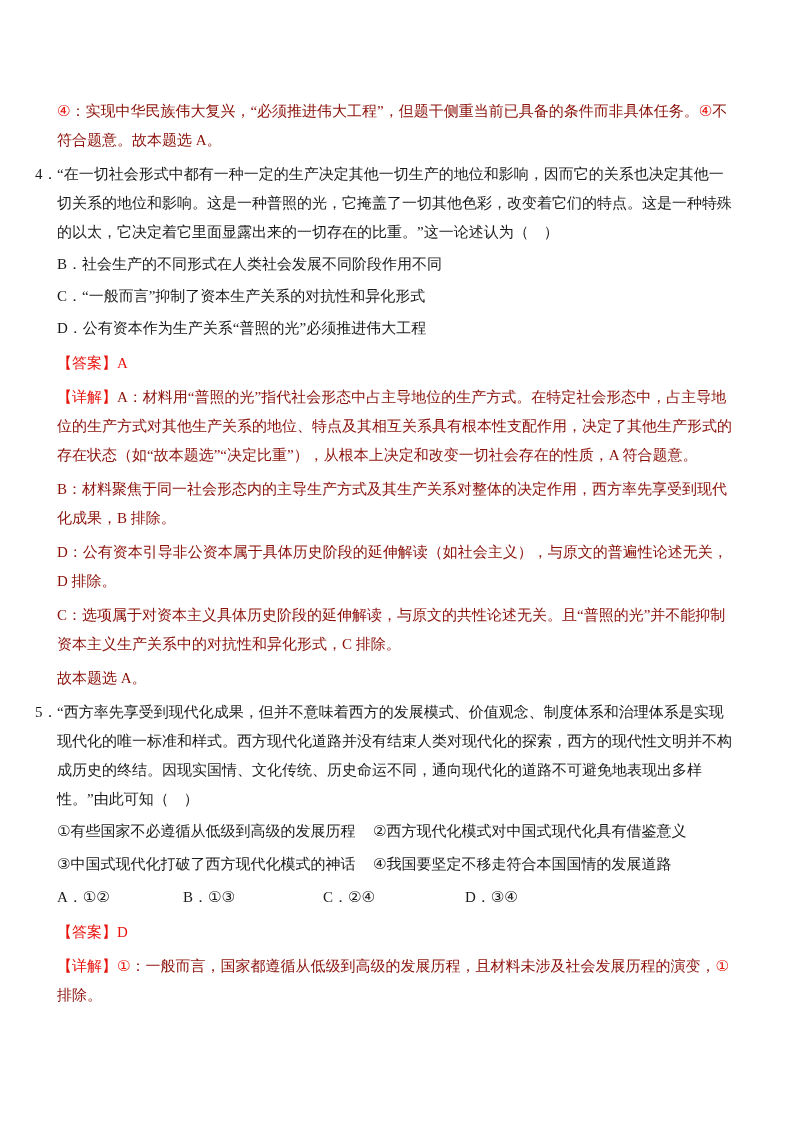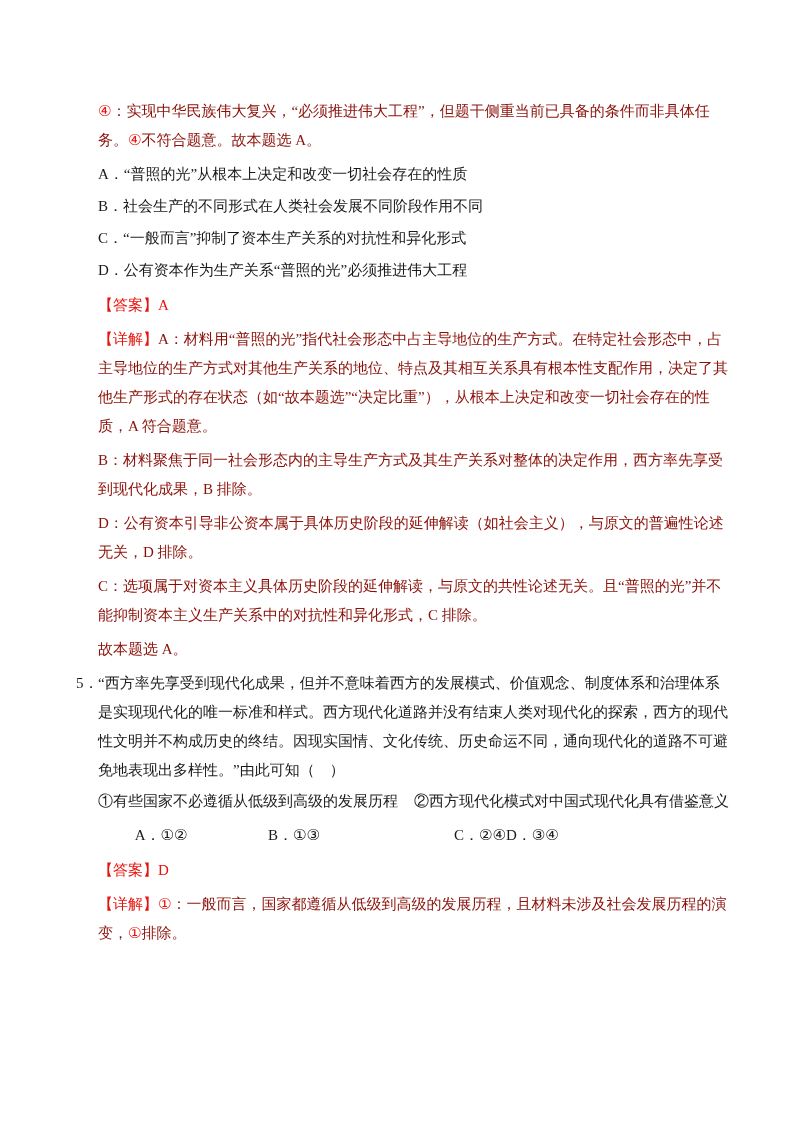--- a/index.html
+++ b/index.html
@@ -7,57 +7,58 @@
     --hl-red:#e8130c;
     --maroon:#8a1008;
     --page-bg:#ffffff;
   }
   html,body{margin:0;padding:0;background:#d9d9d9;}
   #doc{
     position:relative;
     width:794px;height:1123px;
     box-sizing:border-box;
     margin:0 auto;
-    padding:94px 62px 0 76px;
+    padding:94px 62px 0 35px;
     background:var(--page-bg);
     font-family:"Liberation Serif","DejaVu Serif","DejaVu Sans",serif;
     font-size:15px;
     line-height:29px;
     color:var(--body-text);
     overflow:hidden;
   }
   p.para{margin:0 0 3px 0;}
   p.question{padding-left:22px;text-indent:-22px;margin-top:4px;margin-bottom:3px;}
   span.qnum{display:inline-block;width:22px;text-indent:0;}
   p.option,p.pair,p.choices,p.rich,p.answer{margin-left:22px;}
   p.rich,p.answer{color:var(--maroon);margin-top:3px;margin-bottom:5px;}
   p.answer{margin-top:6px;}
-  p.pair{margin-bottom:4px;font-family:Liberation Mono, monospace;}
+  p.pair{margin-bottom:4px;}
   p.choices{margin-bottom:4px;}
   span.hl{color:var(--hl-red);}
   span.dark{color:var(--maroon);}
   p.pair span.pl{display:inline-block;width:316px;}
   p.choices span.choice{display:inline-block;}
-  p.choices span.choice:nth-child(1){width:126px;text-align:center;}
-  p.choices span.choice:nth-child(2){width:140px;text-align:center;}
-  p.choices span.choice:nth-child(3){width:142px;text-align:right;}
+  p.choices span.choice:nth-child(1){width:126px;}
+  p.choices span.choice:nth-child(2){width:140px;}
+  p.choices span.choice:nth-child(3){width:142px;}
 </style>
 </head>
 <body>
 
 <div id="doc">
     <p class="para rich"><span class="hl">④</span><span class="dark">：实现中华民族伟大复兴，“必须推进伟大工程”，但题干侧重当前已具备的条件而非具体任务。</span><span class="hl">④</span><span class="dark">不符合题意。故本题选 A。</span></p>
-    <p class="para option"><span>A．“普照的光”从根本上决定和改变一切社会存在的性质</span></p>
+    <p class="para question"><span class="qnum">4．</span><span>“在一切社会形式中都有一种一定的生产决定其他一切生产的地位和影响，因而它的关系也决定其他一切关系的地位和影响。这是一种普照的光，它掩盖了一切其他色彩，改变着它们的特点。这是一种特殊的以太，它决定着它里面显露出来的一切存在的比重。”这一论述认为（　）</span></p>
     <p class="para option"><span>B．社会生产的不同形式在人类社会发展不同阶段作用不同</span></p>
     <p class="para option"><span>C．“一般而言”抑制了资本生产关系的对抗性和异化形式</span></p>
     <p class="para option"><span>D．公有资本作为生产关系“普照的光”必须推进伟大工程</span></p>
     <p class="para answer"><span class="hl">【答案】</span><span class="hl">A</span></p>
     <p class="para rich"><span class="hl">【详解】</span><span class="dark">A：材料用“普照的光”指代社会形态中占主导地位的生产方式。在特定社会形态中，占主导地位的生产方式对其他生产关系的地位、特点及其相互关系具有根本性支配作用，决定了其他生产形式的存在状态（如“故本题选”“决定比重”），从根本上决定和改变一切社会存在的性质，A 符合题意。</span></p>
     <p class="para rich"><span class="dark">B：材料聚焦于同一社会形态内的主导生产方式及其生产关系对整体的决定作用，西方率先享受到现代化成果，B 排除。</span></p>
     <p class="para rich"><span class="dark">D：公有资本引导非公资本属于具体历史阶段的延伸解读（如社会主义），与原文的普遍性论述无关，D 排除。</span></p>
     <p class="para rich"><span class="dark">C：选项属于对资本主义具体历史阶段的延伸解读，与原文的共性论述无关。且“普照的光”并不能抑制资本主义生产关系中的对抗性和异化形式，C 排除。</span></p>
     <p class="para rich"><span class="dark">故本题选 A。</span></p>
     <p class="para question"><span class="qnum">5．</span><span>“西方率先享受到现代化成果，但并不意味着西方的发展模式、价值观念、制度体系和治理体系是实现现代化的唯一标准和样式。西方现代化道路并没有结束人类对现代化的探索，西方的现代性文明并不构成历史的终结。因现实国情、文化传统、历史命运不同，通向现代化的道路不可避免地表现出多样性。”由此可知（　）</span></p>
     <p class="para pair"><span class="pl">①有些国家不必遵循从低级到高级的发展历程</span><span>②西方现代化模式对中国式现代化具有借鉴意义</span></p>
+    <p class="para pair"><span class="pl">③中国式现代化打破了西方现代化模式的神话</span><span>④我国要坚定不移走符合本国国情的发展道路</span></p>
     <p class="para choices"><span class="choice">A．①②</span><span class="choice">B．①③</span><span class="choice">C．②④</span><span class="choice">D．③④</span></p>
     <p class="para answer"><span class="hl">【答案】</span><span class="hl">D</span></p>
     <p class="para rich"><span class="hl">【详解】</span><span class="hl">①</span><span class="dark">：一般而言，国家都遵循从低级到高级的发展历程，且材料未涉及社会发展历程的演变，</span><span class="hl">①</span><span class="dark">排除。</span></p>
   </div>
 
 </body></html>

